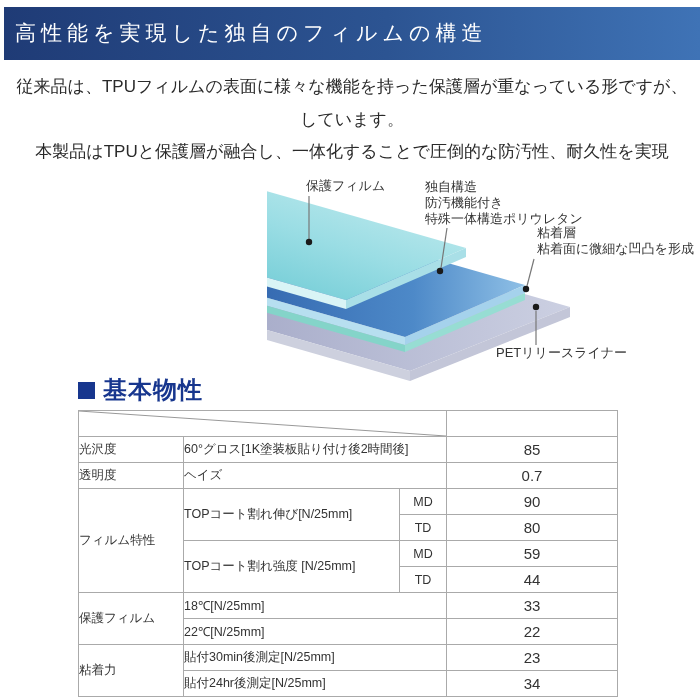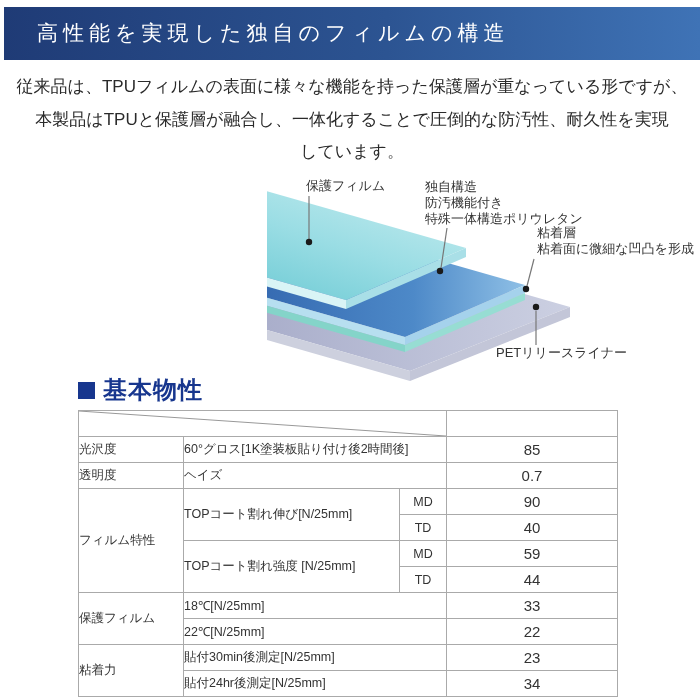--- a/index.html
+++ b/index.html
@@ -4,21 +4,21 @@
 <style>
   html,body{margin:0;padding:0;background:#fff;}
   #page{position:relative;width:700px;height:700px;background:#fff;overflow:hidden;
         font-family:"Liberation Sans",sans-serif;}
 
   
   .banner{position:absolute;top:7px;left:4px;width:696px;height:53px;
           background:linear-gradient(90deg,#1f3b76 0%,#2c5492 55%,#3f73b6 100%);}
   .banner-title{font-family:"Liberation Serif","DejaVu Serif",serif;
           color:#ffffff;font-size:21px;font-weight:500;letter-spacing:5px;
-          line-height:53px;padding-left:33px;white-space:nowrap;}
+          line-height:53px;padding-left:11px;white-space:nowrap;}
 
   
   .intro{position:absolute;top:71px;left:9px;width:686px;color:#2a2a2a;
          font-size:17px;line-height:32.5px;font-weight:500;text-align:center;}
   .intro div{white-space:nowrap;}
 
   
   .diagram{position:absolute;top:168px;left:0;}
   .dlabel{font-family:"Liberation Sans",sans-serif;font-size:13px;fill:#333;font-weight:500;}
 
@@ -49,22 +49,22 @@
 <body>
 
 <div id="page">
 
   <div class="banner">
     <div class="banner-title">高性能を実現した独自のフィルムの構造</div>
   </div>
 
   <div class="intro">
     <div>従来品は、TPUフィルムの表面に様々な機能を持った保護層が重なっている形ですが、</div>
+    <div>しています。</div>
     <div>本製品はTPUと保護層が融合し、一体化することで圧倒的な防汚性、耐久性を実現</div>
-    <div>しています。</div>
   </div>
 
   <svg class="diagram" width="700" height="218" viewBox="0 168 700 218">
     <defs>
       <clipPath id="clipL">
           <rect x="267" y="168" width="433" height="218"></rect>
         </clipPath>
       <linearGradient id="gCyan" x1="0" y1="1" x2="1" y2="0">
         <stop offset="0" stop-color="#5cc3ce"></stop>
           <stop offset="0.55" stop-color="#9adde4"></stop>
@@ -160,21 +160,21 @@
         <td class="val">0.7</td>
       </tr>
       <tr>
         <td class="cat" rowspan="4">フィルム特性</td>
         <td class="desc" rowspan="2">TOPコート割れ伸び[N/25mm]</td>
         <td class="sub">MD</td>
         <td class="val">90</td>
       </tr>
       <tr>
         <td class="sub">TD</td>
-        <td class="val">40</td>
+        <td class="val">80</td>
       </tr>
       <tr>
         <td class="desc" rowspan="2">TOPコート割れ強度 [N/25mm]</td>
         <td class="sub">MD</td>
         <td class="val">59</td>
       </tr>
       <tr>
         <td class="sub">TD</td>
         <td class="val">44</td>
       </tr>

